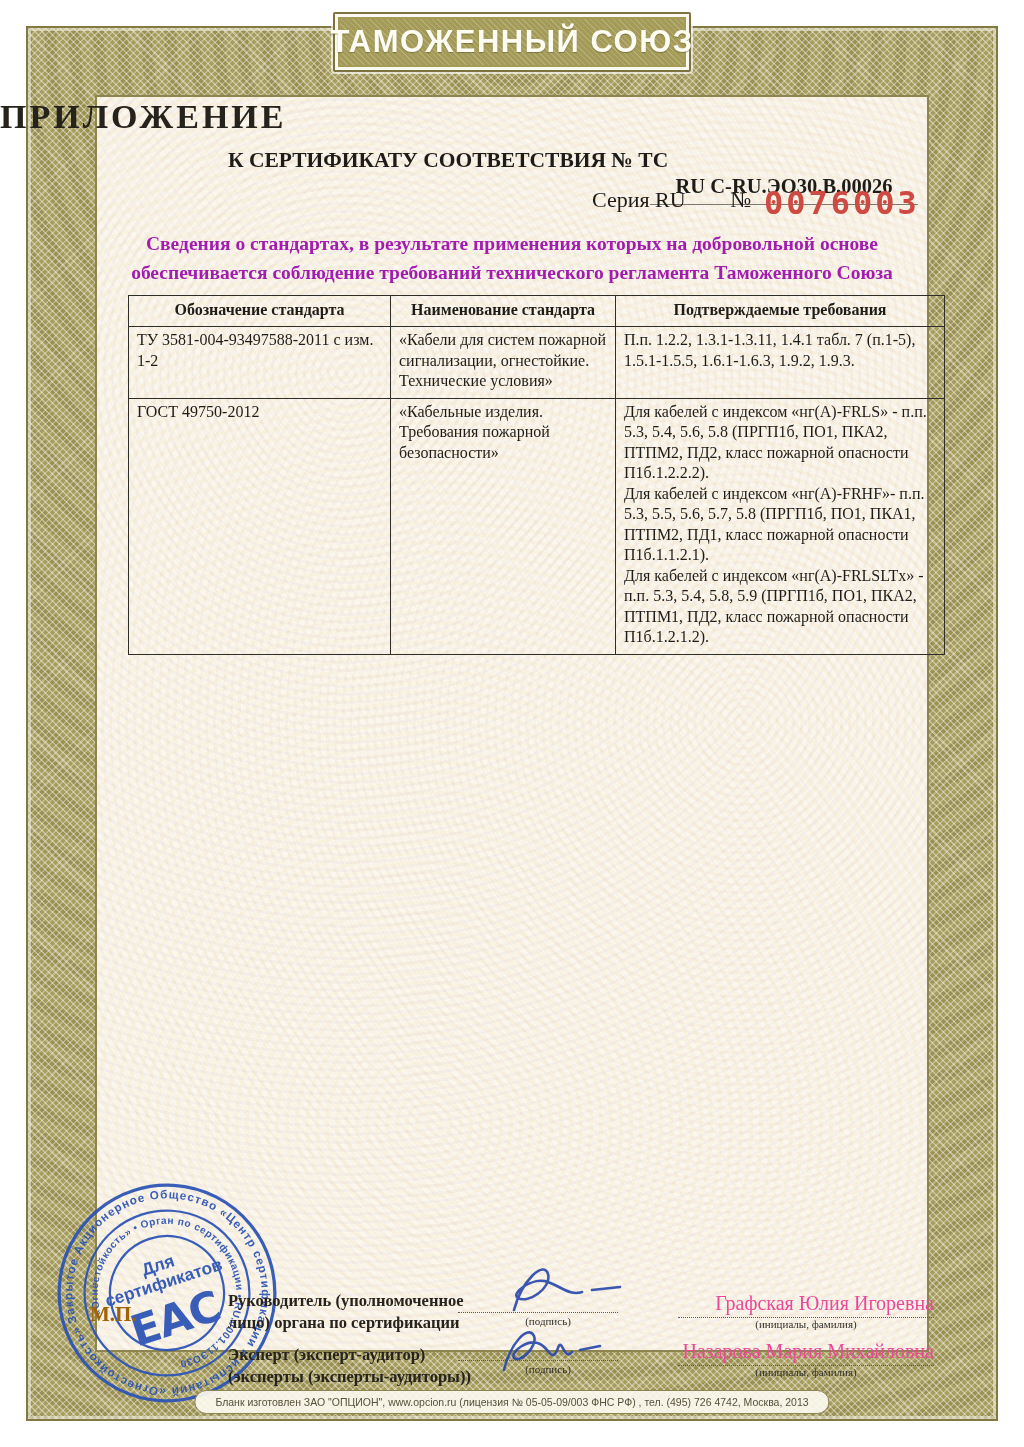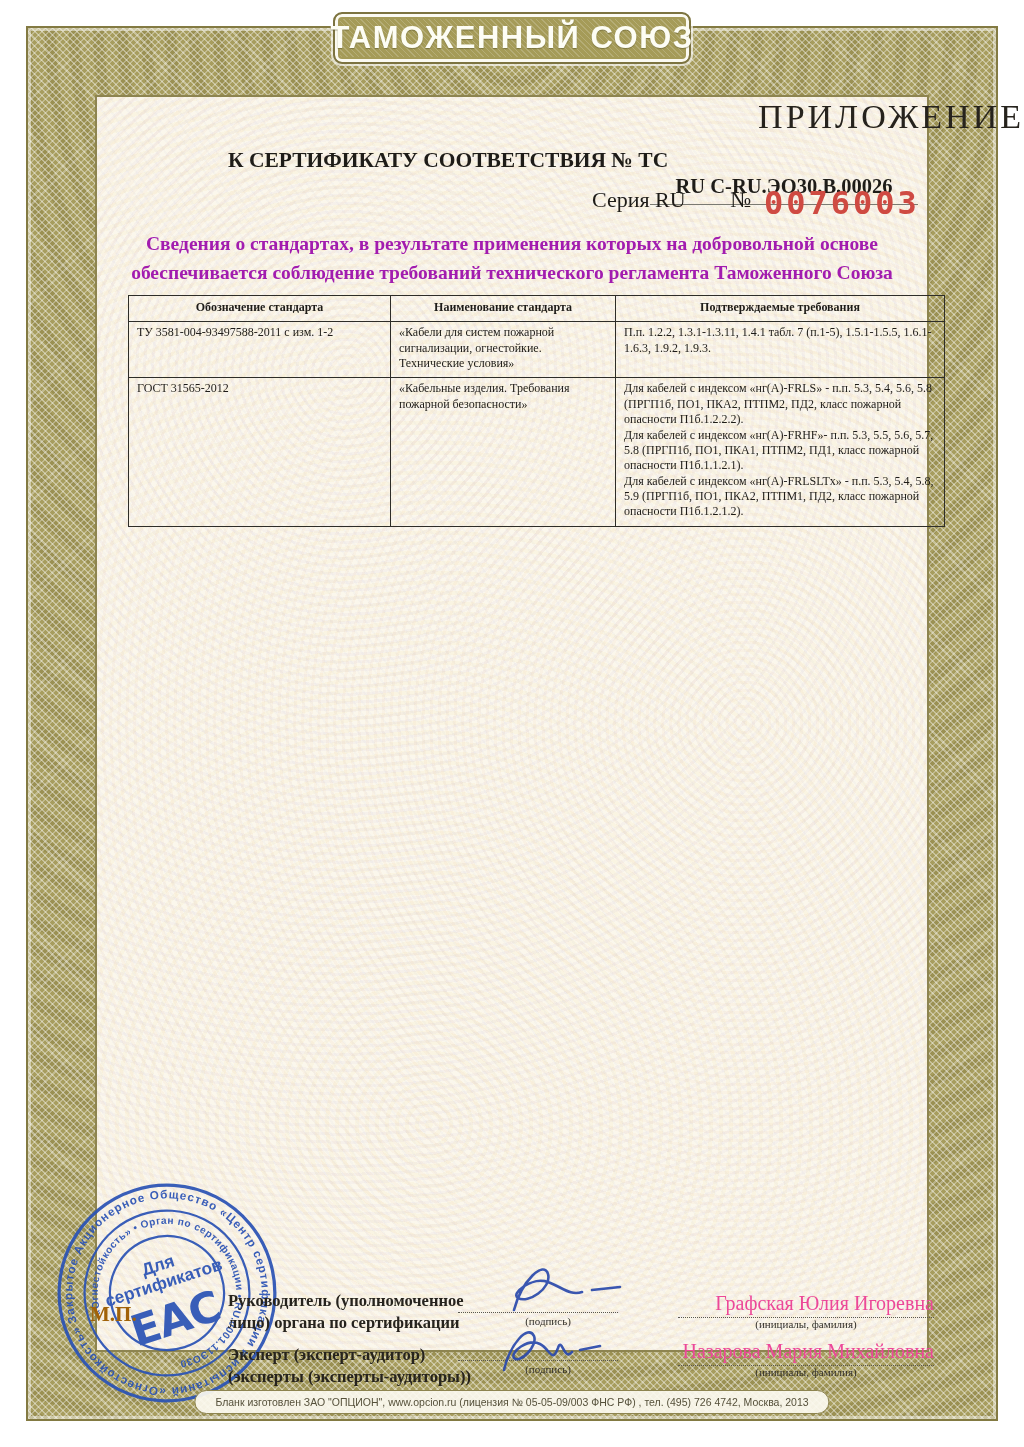--- a/index.html
+++ b/index.html
@@ -34,35 +34,35 @@
       repeating-radial-gradient(circle at 30% 22%, rgba(150,120,200,.05) 0 3px, transparent 3px 8px),
       repeating-radial-gradient(circle at 78% 50%, rgba(225,150,95,.055) 0 3px, transparent 3px 8px),
       repeating-radial-gradient(circle at 40% 82%, rgba(232,205,95,.07) 0 4px, transparent 4px 10px),
       repeating-linear-gradient(55deg, rgba(120,140,210,.035) 0 2px, transparent 2px 7px),
       #fbf7ec;
     border:2px solid #8d8450;
   }
   
   .badge{
     position:absolute;left:50%;top:12px;transform:translateX(-50%);
-    width:358px;height:52px;display:flex;align-items:center;justify-content:center;
+    width:358px;height:60px;display:flex;align-items:center;justify-content:center;
     background:
       repeating-linear-gradient(45deg, rgba(255,255,255,.18) 0 1px, transparent 1px 4px),
       #a59b58;
-    border:2px solid #7c7340;border-radius:9px;
+    border:2px solid #7c7340;border-radius:2px;
     box-shadow: inset 0 0 0 3px rgba(255,255,250,.95), inset 0 0 0 5px #a59b58, 0 0 0 2px rgba(255,255,255,.65);
   }
   .badge span{
     font-family:"Liberation Sans", sans-serif;font-weight:bold;font-size:31px;
     letter-spacing:1.5px;color:#fdfdf4;text-shadow:0 1px 1px rgba(90,84,40,.55);
     white-space:nowrap;
   }
   .title{
-    position:absolute;left:0;right:0;top:98px;text-align:right;
-    font-size:34px;font-weight:normal;letter-spacing:3px;color:#26231d;
+    position:absolute;left:0;right:0;top:98px;text-align:left;
+    font-size:34px;font-weight:bold;letter-spacing:3px;color:#26231d;
   }
   .cert-line-label{
     position:absolute;left:228px;top:148px;font-size:21.5px;font-weight:bold;white-space:nowrap;
   }
   .cert-number{
     position:absolute;left:650px;top:143px;width:268px;text-align:center;
     font-size:20.5px;font-weight:bold;border-bottom:1.5px solid #7a7a72;padding-bottom:6px;
     white-space:nowrap;
     margin-top:32px;
   }
@@ -75,21 +75,21 @@
   .intro{
     position:absolute;left:88px;right:88px;top:229px;text-align:center;
     font-size:19.5px;font-weight:bold;line-height:1.5;color:#a21caf;
   }
   
   table.standards{
     position:absolute;left:128px;top:295px;width:816px;
     border-collapse:collapse;table-layout:fixed;
   }
   table.standards th, table.standards td{
-    border:1.6px solid #2e2d28;font-size:12px;line-height:1.28;
+    border:1.6px solid #2e2d28;font-size:16px;line-height:1.28;
     padding:3px 8px 6px 8px;vertical-align:top;
   }
   table.standards th{font-weight:bold;text-align:center;padding-top:4px;}
   table.standards col.c1{width:262px;} table.standards col.c2{width:225px;} table.standards col.c3{width:329px;}
   td.pre{white-space:pre-line;}
   
   .stamp{
     position:absolute;left:50px;top:1176px;width:234px;height:234px;
     transform:rotate(-18deg);opacity:.93;
   }
@@ -162,21 +162,21 @@
       </tr>
     </thead>
     <tbody>
       <tr>
         <td>ТУ 3581-004-93497588-2011 с изм. 1-2</td>
         <td class="pre">«Кабели для систем пожарной сигнализации, огнестойкие.
 Технические условия»</td>
         <td class="pre">П.п. 1.2.2, 1.3.1-1.3.11, 1.4.1 табл. 7 (п.1-5), 1.5.1-1.5.5, 1.6.1-1.6.3, 1.9.2, 1.9.3.</td>
       </tr>
       <tr>
-        <td>ГОСТ 31565-2012</td>
+        <td>ГОСТ 49750-2012</td>
         <td class="pre">«Кабельные изделия. Требования пожарной безопасности»</td>
         <td class="pre">Для кабелей с индексом «нг(А)-FRLS» - п.п. 5.3, 5.4, 5.6, 5.8 (ПРГП1б, ПО1, ПКА2, ПТПМ2, ПД2, класс пожарной опасности П1б.1.2.2.2).
 Для кабелей с индексом «нг(А)-FRHF»- п.п. 5.3, 5.5, 5.6, 5.7, 5.8 (ПРГП1б, ПО1, ПКА1, ПТПМ2, ПД1, класс пожарной опасности П1б.1.1.2.1).
 Для кабелей с индексом «нг(А)-FRLSLTx» - п.п. 5.3, 5.4, 5.8, 5.9 (ПРГП1б, ПО1, ПКА2, ПТПМ1, ПД2, класс пожарной опасности П1б.1.2.1.2).</td>
       </tr>
     </tbody>
   </table>
 
   <svg class="stamp" viewBox="0 0 230 230">
     <defs>

